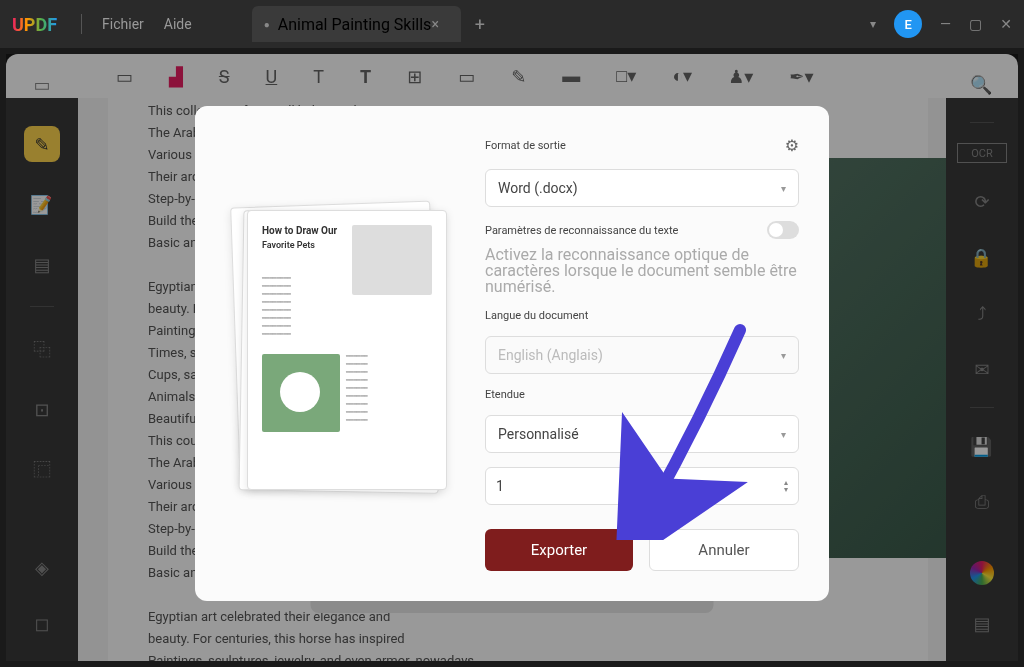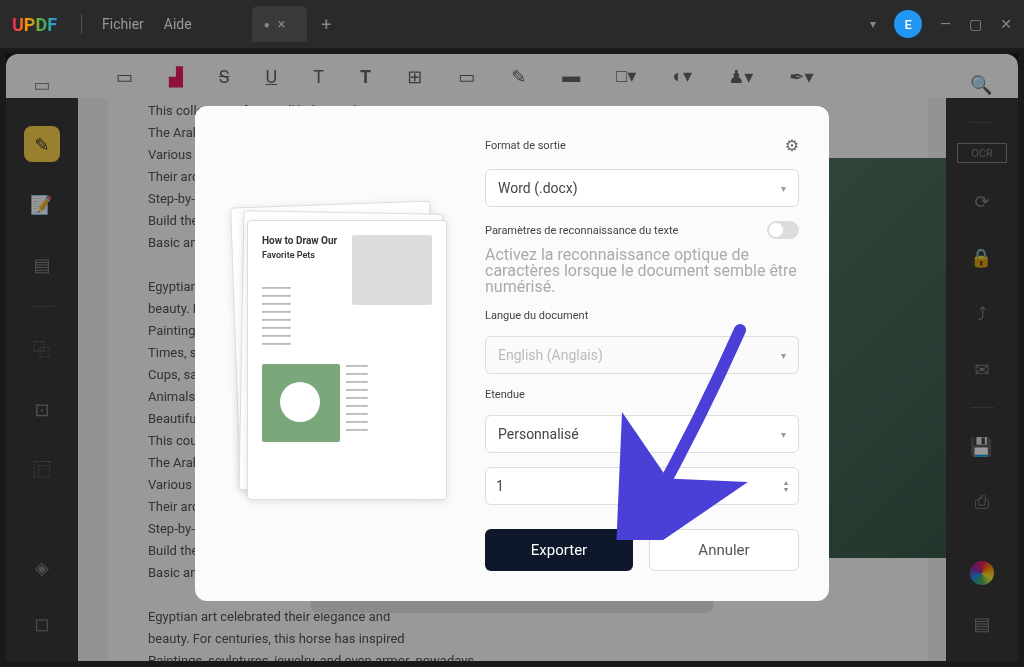--- a/index.html
+++ b/index.html
@@ -44,21 +44,21 @@
 .page-input { width: 32px; background: transparent; border: none; text-align: right; font-size: 14px; }
 
 
 .overlay { position: absolute; inset: 0; background: rgba(0,0,0,0.4); display: flex; align-items: center; justify-content: center; }
 .modal { width: 634px; background: #fbfbfb; border-radius: 12px; padding: 30px; display: flex; gap: 30px; position: relative; top: -4px; }
 .modal-preview { width: 230px; display: flex; align-items: center; justify-content: center; }
 .preview-stack { position: relative; width: 210px; height: 300px; }
 .preview-page { position: absolute; background: #fff; border: 1px solid #ddd; border-radius: 4px; width: 200px; height: 280px; box-shadow: 0 2px 8px rgba(0,0,0,0.1); }
 .pp1 { left: 0; top: 0; transform: rotate(-2deg); }
 .pp2 { left: 6px; top: 8px; transform: rotate(1deg); }
-.pp3 { left: 12px; top: 16px; padding: 14px; }
+.pp3 { left: 12px; top: 6px; padding: 14px; }
 .pp3 .mini-title { font-size: 10px; font-weight: 700; color: #333; margin-bottom: 4px; }
 .pp3 .mini-sub { font-size: 9px; font-weight: 600; color: #333; margin-bottom: 24px; }
 .pp3 .mini-lines { font-size: 6px; color: #888; line-height: 8px; margin-bottom: 6px; }
 .mini-img1 { width: 80px; height: 70px; background: #ddd; float: right; margin-left: 6px; border-radius: 2px; }
 .mini-img2 { width: 78px; height: 78px; background: #7aa87a; float: left; margin-right: 6px; margin-top: 10px; border-radius: 2px; position: relative; }
 .mini-img2::after { content: ""; position: absolute; width: 40px; height: 40px; background: #fff; border-radius: 50%; top: 18px; left: 18px; }
 
 .modal-form { flex: 1; display: flex; flex-direction: column; gap: 14px; }
 .form-head { display: flex; justify-content: space-between; align-items: center; }
 .form-label { color: #444; font-size: 11px; }
@@ -68,36 +68,37 @@
 .select-box .caret { color: #999; font-size: 10px; }
 .select-box.disabled { color: #bbb; background: #fafafa; }
 .toggle-row { display: flex; justify-content: space-between; align-items: center; gap: 32px; }
 .toggle { width: 32px; height: 18px; background: #ddd; border-radius: 9px; position: relative; cursor: pointer; }
 .toggle::after { content: ""; position: absolute; width: 14px; height: 14px; background: #fff; border-radius: 50%; top: 2px; left: 2px; }
 .range-row { display: flex; gap: 12px; }
 .spinner { border: 1px solid #ddd; background: #fff; border-radius: 6px; height: 38px; flex: 1; display: flex; align-items: center; padding: 0 10px; justify-content: space-between; color: #444; font-size: 14px; }
 .spinner .arrows { display: flex; flex-direction: column; font-size: 8px; color: #888; line-height: 7px; cursor: pointer; }
 .btn-row { display: flex; gap: 16px; margin-top: 10px; }
 .btn { flex: 1; height: 42px; border-radius: 6px; display: flex; align-items: center; justify-content: center; font-size: 15px; cursor: pointer; }
-.btn-primary { background: #0f172a; color: #fff; }
+.btn-primary { background: #7f1d1d; color: #fff; }
 .btn-secondary { background: #fff; border: 1px solid #ddd; color: #555; }
 
 
 .arrow-svg { position: absolute; left: 610px; top: 320px; pointer-events: none; z-index: 100; }
 </style>
 </head>
 <body>
 
 <div class="titlebar">
   <div class="logo">UPDF</div>
   <div style="width:1px;height:20px;background:#555;margin-right:20px;"></div>
   <div class="menu-item">Fichier</div>
   <div class="menu-item">Aide</div>
   <div class="tab">
     <span class="tab-bullet">●</span>
+    <span>Animal Painting Skills</span>
     <span class="tab-close">×</span>
   </div>
   <span class="tab-plus">+</span>
   <div class="titlebar-right">
     <span class="chevron-down">▾</span>
     <div class="avatar">E</div>
     <span class="win-btn">—</span>
     <span class="win-btn">▢</span>
     <span class="win-btn">✕</span>
   </div>

